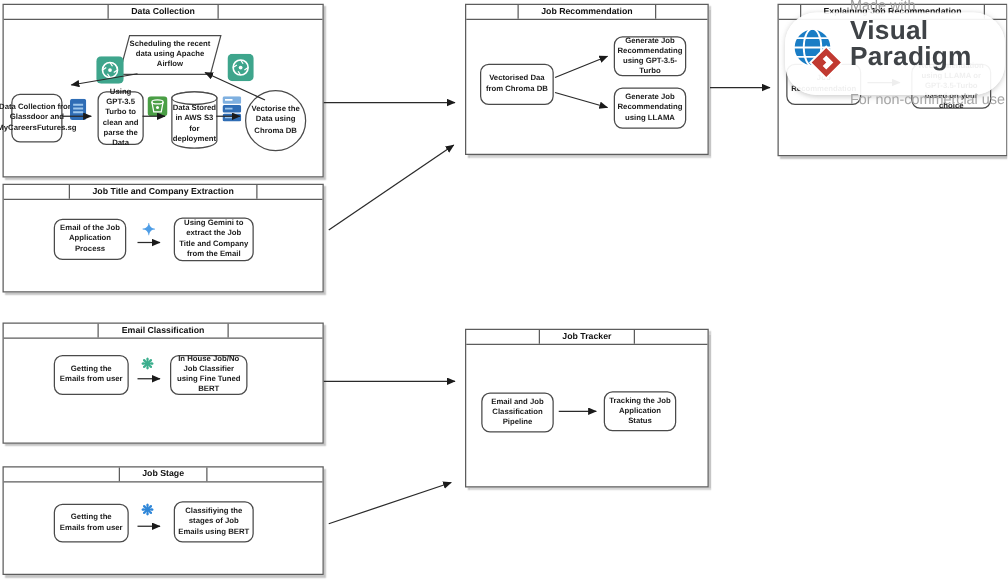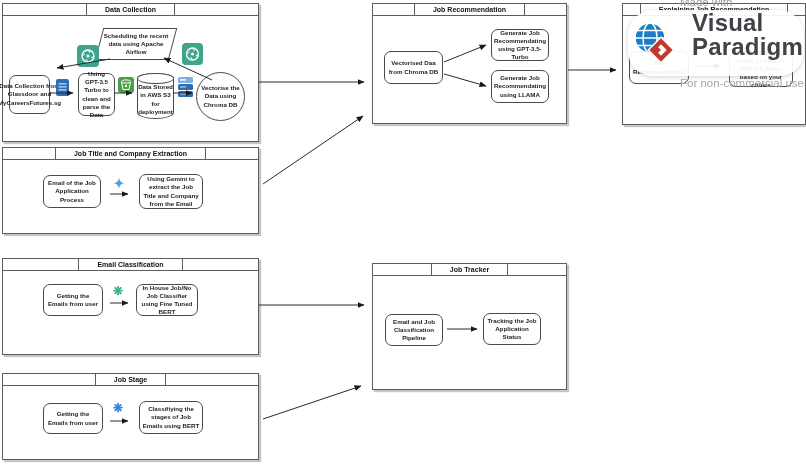--- a/index.html
+++ b/index.html
@@ -25,21 +25,21 @@
             border:1px solid #4a4a4a;border-radius:50%;background:#fff;box-sizing:border-box;}
   .cylinder em{position:relative;font-style:normal;z-index:1;}
   .icon{position:absolute;z-index:2;display:flex;align-items:center;justify-content:center;}
   .glyph{font-weight:bold;}
   .watermark{position:absolute;left:628px;top:10px;width:176px;height:66px;background:rgba(255,255,255,.93);
              border-radius:25px;z-index:5;display:flex;align-items:center;
              box-shadow:0 1px 4px rgba(120,120,120,.35);}
   .wm-logo{position:relative;width:46px;height:46px;margin-left:4px;flex:0 0 auto;}
   .wm-text{display:flex;flex-direction:column;margin-left:2px;line-height:1;}
   .wm-made{font-size:11.5px;color:#9b9b9b;margin-bottom:1px;}
-  .wm-brand{font-size:24px;font-weight:bold;color:#3f4347;letter-spacing:.2px;margin:1px 12px;}
+  .wm-brand{font-size:21px;font-weight:bold;color:#3f4347;letter-spacing:.2px;margin:1px 0;}
   .wm-lic{font-size:11.5px;color:#a5a5a5;margin-top:18px;}
 </style>
 </head>
 <body>
 
 <div class="stage">
 
   <svg class="overlay" width="806" height="464">
     <defs>
       <marker id="ah" markerWidth="9" markerHeight="7" refX="6.5" refY="3" orient="auto">

